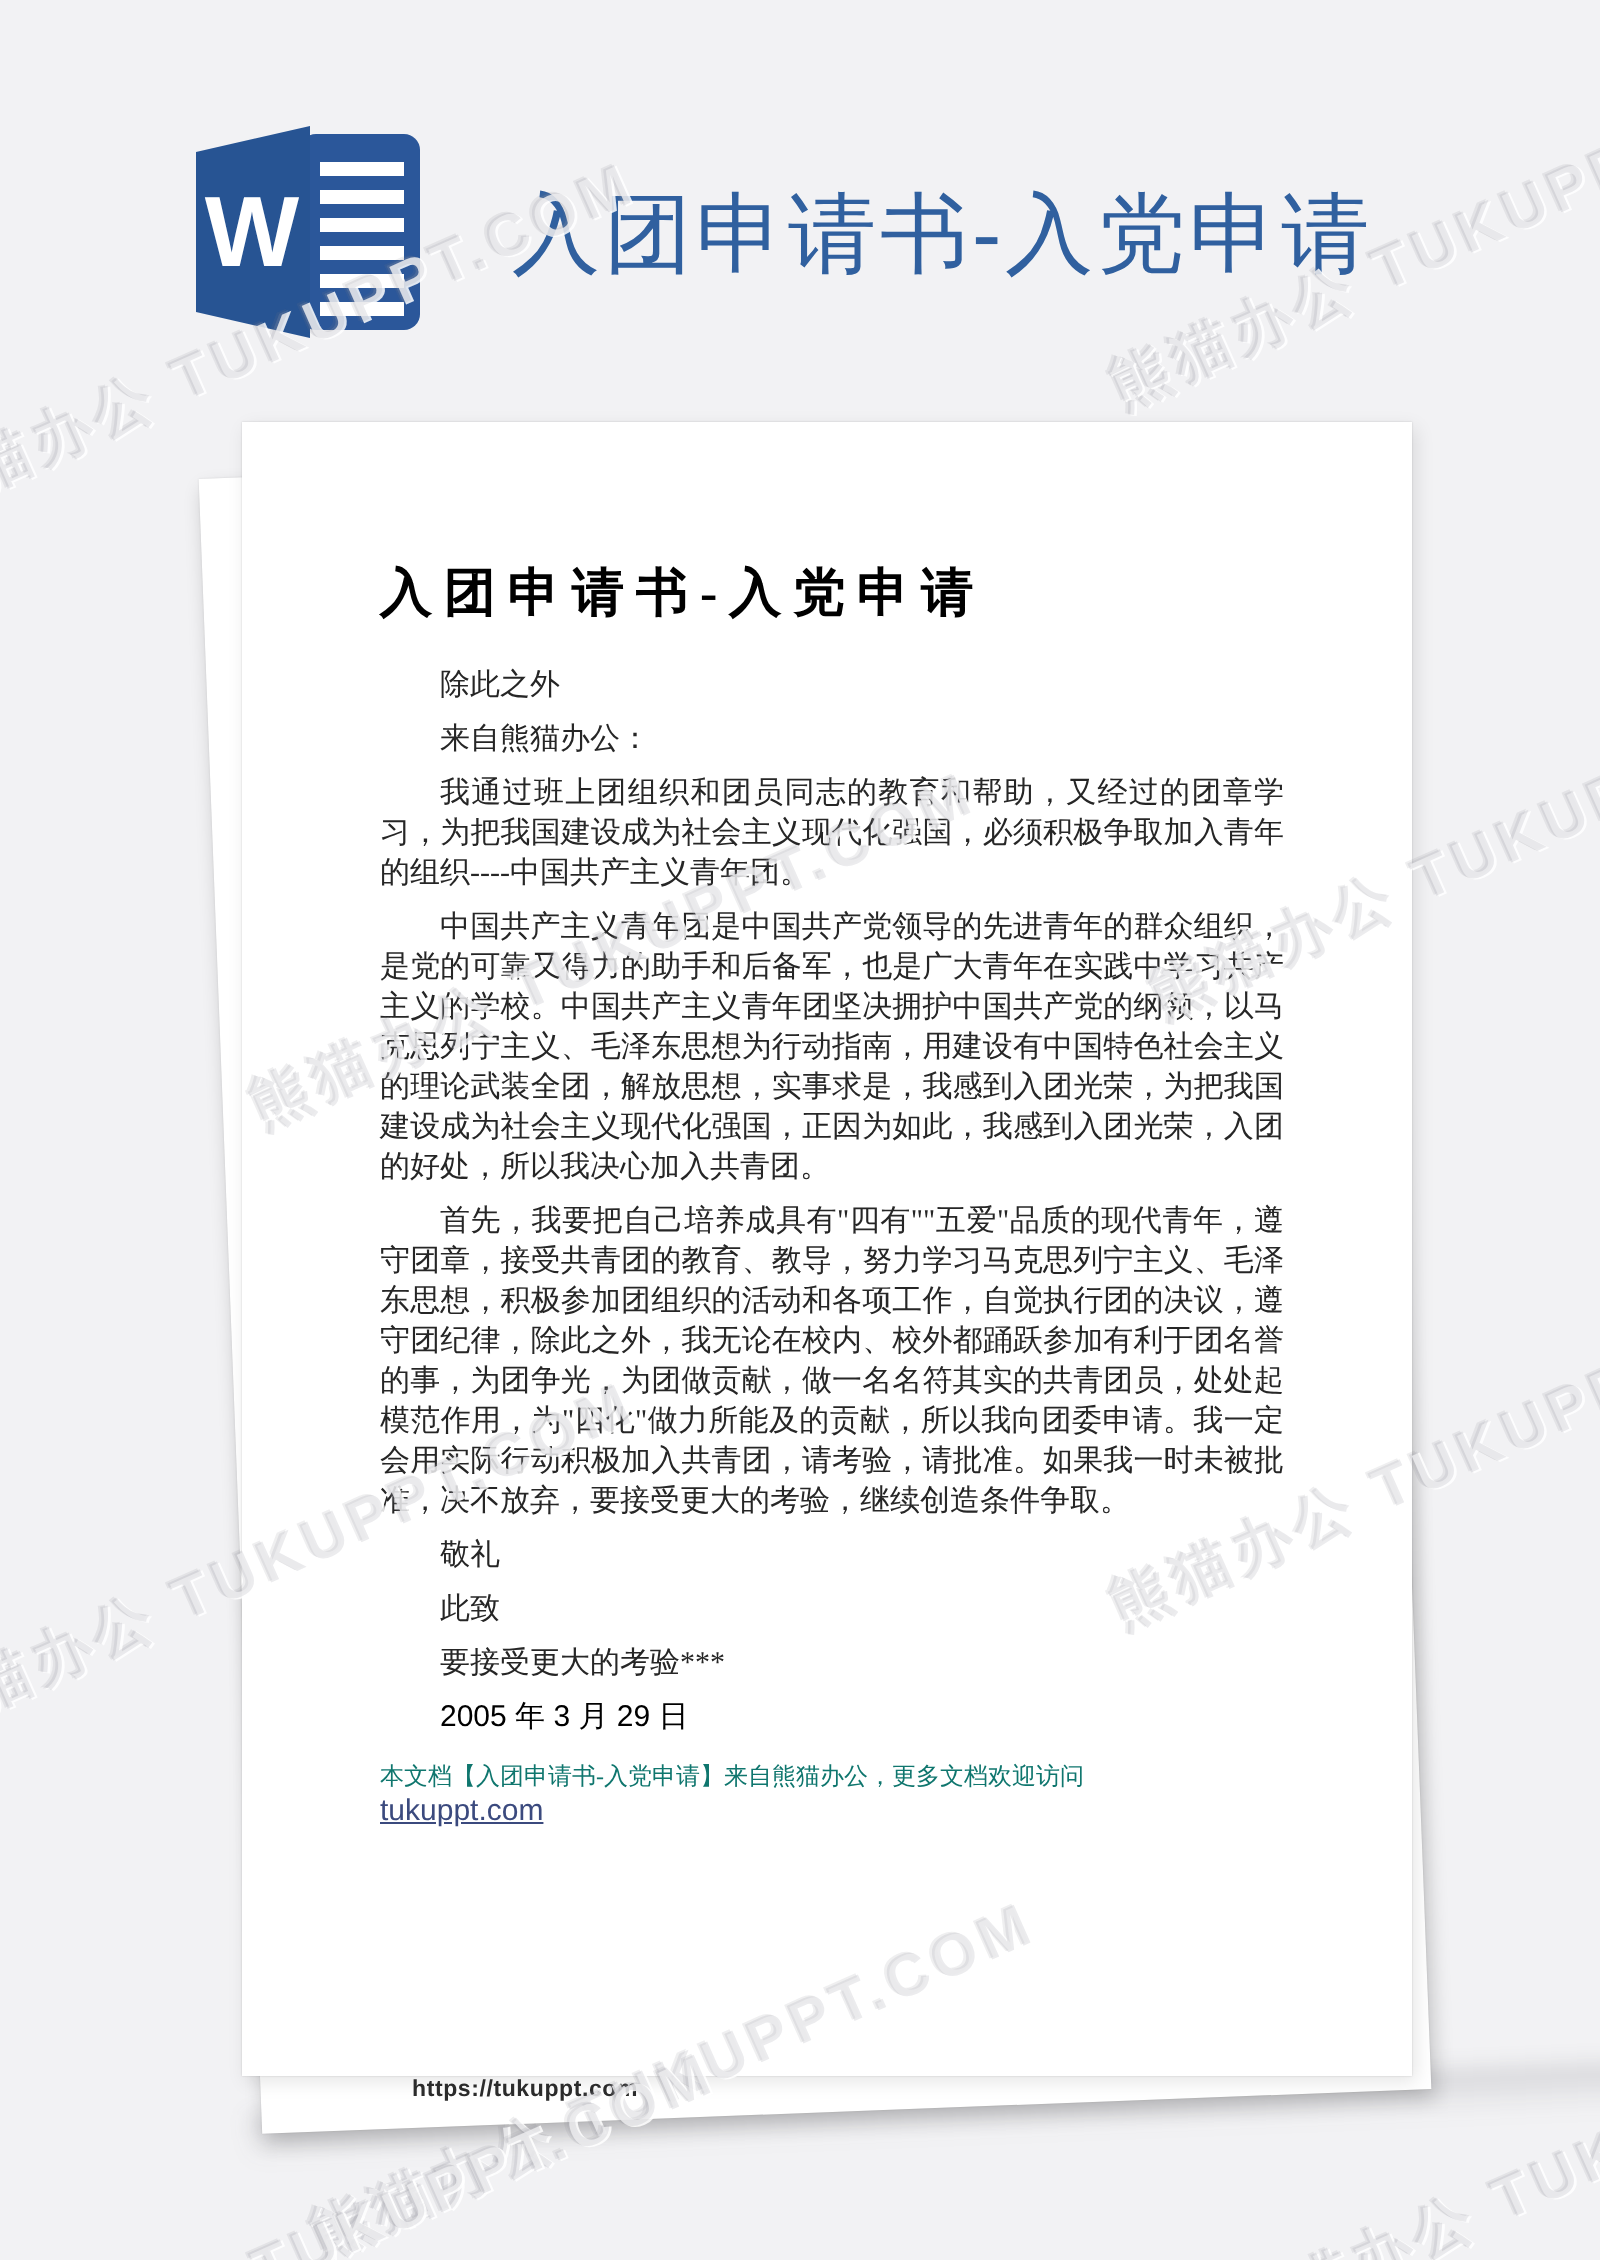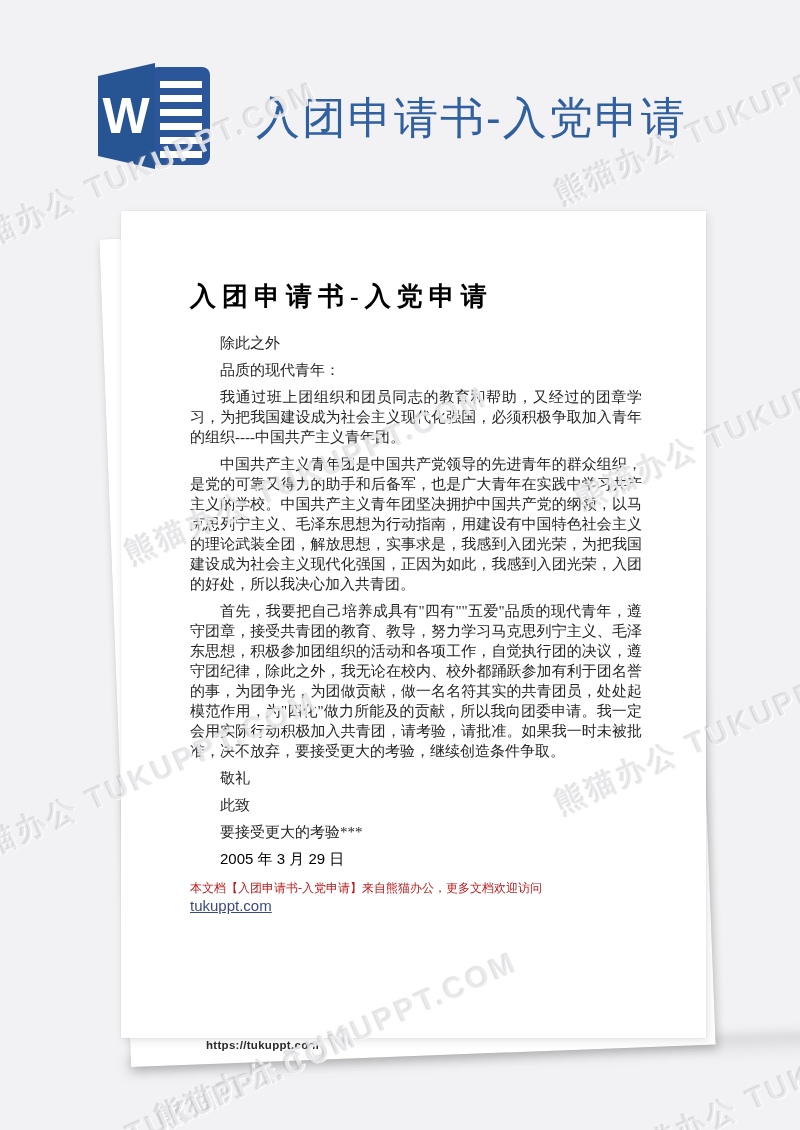--- a/index.html
+++ b/index.html
@@ -57,21 +57,21 @@
   .doc-title{
     font-size:26px;line-height:32px;font-weight:700;color:#000;
     letter-spacing:6px;margin:0 0 20px;text-align:left;
   }
   .doc p{margin:0 0 7px;text-indent:2em;}
   .doc-date{
     font-family:"Liberation Sans","DejaVu Sans",sans-serif;
     font-size:15px;margin-bottom:11px !important;color:#000000;
   }
   .footer-note{
-    font-size:12px;line-height:16px;color:#b91c1c;
+    font-size:12px;line-height:16px;color:#0f766e;
     text-indent:0 !important;margin:2px 0 0 !important;text-align:left;
   }
   .footer-link{
     display:inline-block;
     font-family:"Liberation Sans","DejaVu Sans",sans-serif;
     font-size:15px;line-height:16px;
     color:#3b4a7e;text-decoration:underline;cursor:pointer;
   }
   .page-url{
     position:absolute;left:85px;top:780px;
@@ -109,21 +109,21 @@
   <div class="page-title">入团申请书-入党申请</div>
 </div>
 
 <div class="stack-shadow"></div>
 <div class="page-back"></div>
 
 <div class="page-main">
   <div class="doc">
     <h1 class="doc-title">入团申请书-入党申请</h1>
     <p>除此之外</p>
-    <p>品质的现代青年：</p>
+    <p>来自熊猫办公：</p>
     <p>我通过班上团组织和团员同志的教育和帮助，又经过的团章学习，为把我国建设成为社会主义现代化强国，必须积极争取加入青年的组织----中国共产主义青年团。</p>
     <p>中国共产主义青年团是中国共产党领导的先进青年的群众组织，是党的可靠又得力的助手和后备军，也是广大青年在实践中学习共产主义的学校。中国共产主义青年团坚决拥护中国共产党的纲领，以马克思列宁主义、毛泽东思想为行动指南，用建设有中国特色社会主义的理论武装全团，解放思想，实事求是，我感到入团光荣，为把我国建设成为社会主义现代化强国，正因为如此，我感到入团光荣，入团的好处，所以我决心加入共青团。</p>
     <p>首先，我要把自己培养成具有"四有""五爱"品质的现代青年，遵守团章，接受共青团的教育、教导，努力学习马克思列宁主义、毛泽东思想，积极参加团组织的活动和各项工作，自觉执行团的决议，遵守团纪律，除此之外，我无论在校内、校外都踊跃参加有利于团名誉的事，为团争光，为团做贡献，做一名名符其实的共青团员，处处起模范作用，为"四化"做力所能及的贡献，所以我向团委申请。我一定会用实际行动积极加入共青团，请考验，请批准。如果我一时未被批准，决不放弃，要接受更大的考验，继续创造条件争取。</p>
     <p>敬礼</p>
     <p>此致</p>
     <p>要接受更大的考验***</p>
     <p class="doc-date">2005 年 3 月 29 日</p>
     <p class="footer-note">本文档【入团申请书-入党申请】来自熊猫办公，更多文档欢迎访问</p>
     <a class="footer-link">tukuppt.com</a>
   </div>

